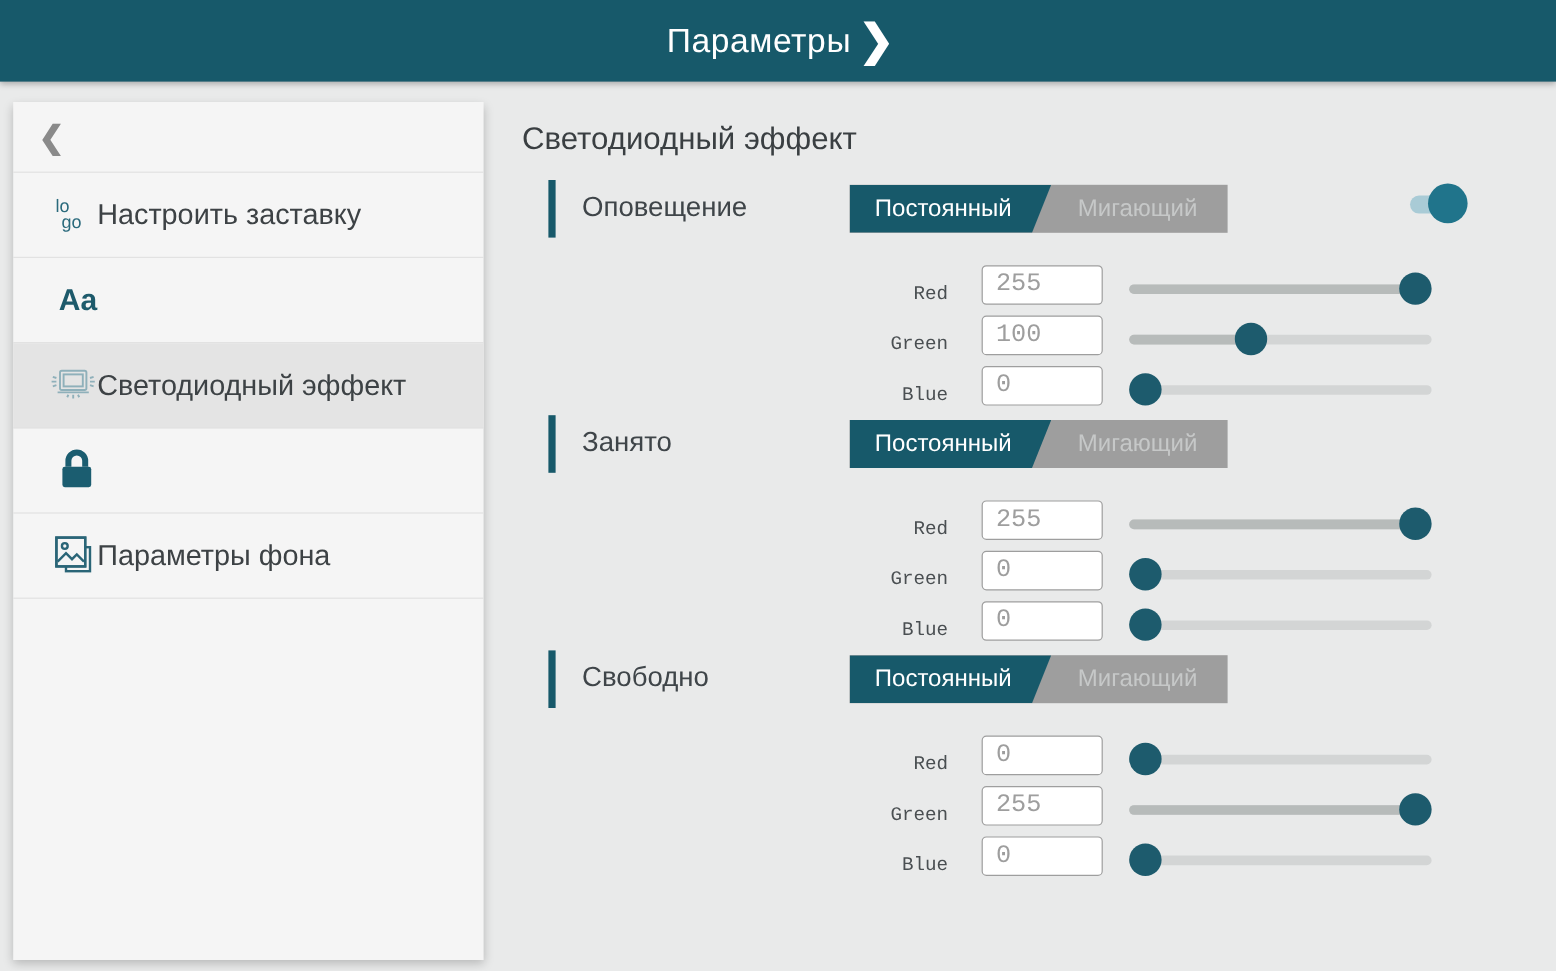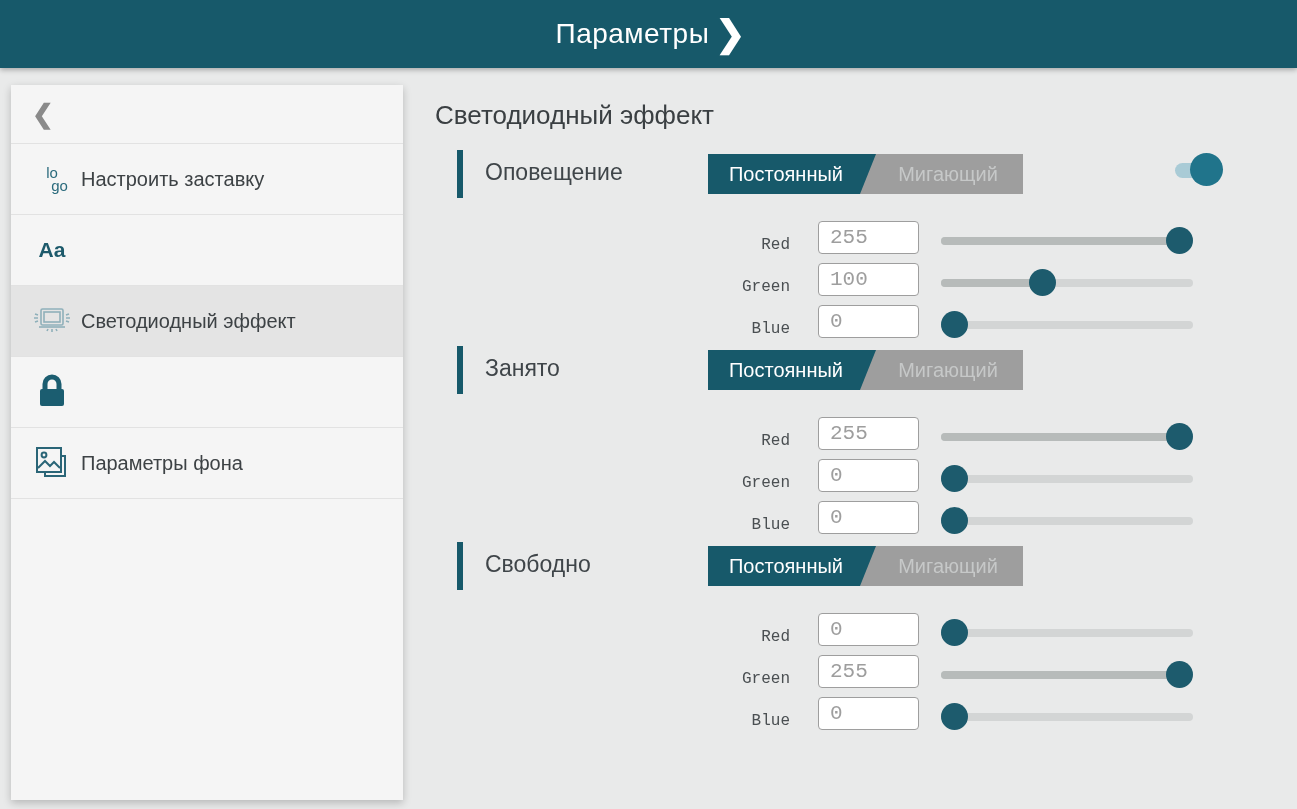--- a/index.html
+++ b/index.html
@@ -26,25 +26,25 @@
     position:absolute; left:11px; top:85px; width:392px; height:715px;
     background:#f5f5f5; box-shadow:0 3px 8px rgba(0,0,0,.22); z-index:4;
   }
   .back-row { height:58px; border-bottom:1px solid #e2e2e2; display:flex; align-items:center; padding-left:21px; }
   .back-btn { background:none; border:none; color:#8a8a8a; font-size:26px; font-weight:bold; cursor:pointer; padding:0; line-height:1; }
   .side-item {
     display:flex; align-items:center; padding:14px 14px 14px 12px;
     border-bottom:1px solid #e2e2e2; cursor:pointer; min-height:42px; box-sizing:content-box;
   }
   .side-item.selected { background:#e4e4e4; }
-  .side-icon { flex:0 0 58px; width:58px; display:flex; align-items:center; justify-content:center; }
-  .side-label { font-size:20px; color:#3d4245; line-height:27px; }
+  .side-icon { flex:0 0 58px; width:58px; display:flex; align-items:center; justify-content:flex-end; }
+  .side-label { font-size:24px; color:#3d4245; line-height:27px; }
   .logo-ic { display:flex; flex-direction:column; color:#2a6a7c; font-size:15px; line-height:13px; }
   .logo-ic .l2 { margin-left:15px; }
-  .aa-ic { color:#1d5a6b; font-weight:bold; font-size:21px; }
+  .aa-ic { color:#1d5a6b; font-weight:bold; font-size:25px; }
 
   
   .main { position:absolute; left:435px; top:100px; width:862px; }
   .page-title { font-size:26px; font-weight:400; color:#3a3f42; margin:0 0 20px 0; line-height:30px; }
 
   .led-section { margin-bottom:6px; }
   .section-head { position:relative; height:48px; margin-bottom:22px; }
   .accent-bar { position:absolute; left:22px; top:0; width:6px; height:48px; background:#17596a; }
   .section-name { position:absolute; left:50px; top:9px; font-size:23px; color:#3f4549; }
 

